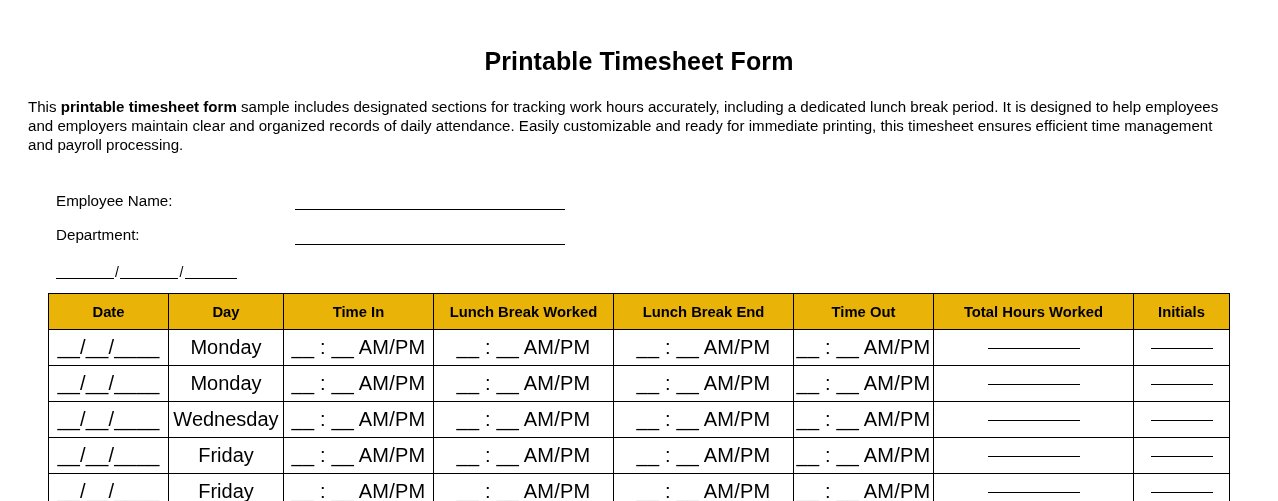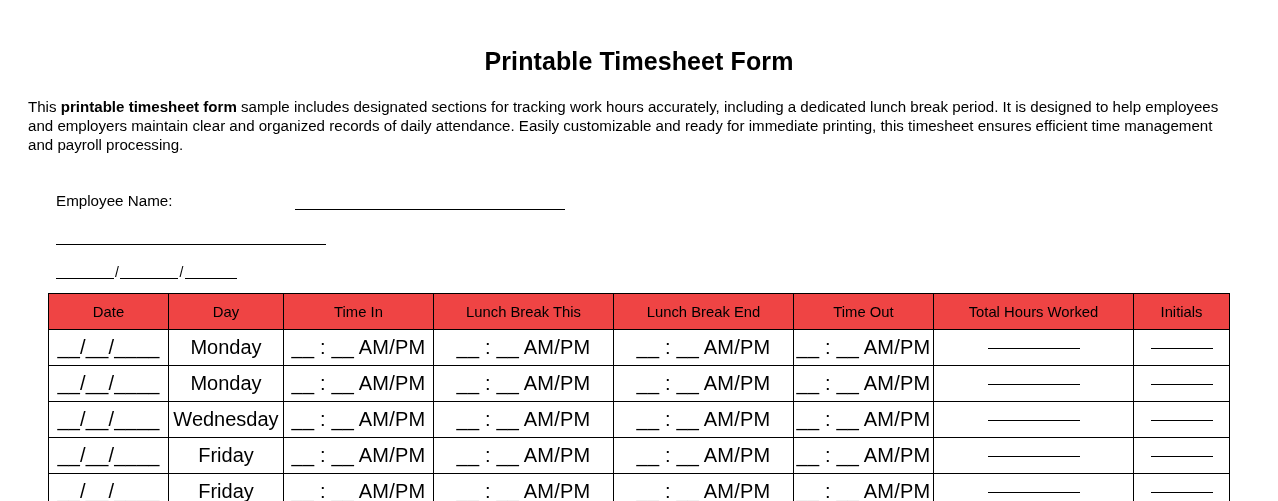--- a/index.html
+++ b/index.html
@@ -96,22 +96,22 @@
   table.timesheet th,
   table.timesheet td {
     border: 1.1px solid #000000;
     text-align: center;
     vertical-align: middle;
     font-size: 20px;
     padding: 0;
   }
   table.timesheet th {
     height: 35px;
-    font-weight: normal;
-    background: #ef4444;
+    font-weight: bold;
+    background: #eab308;
     font-size: 14.8px;
   }
   table.timesheet td {
     height: 35px;
     font-weight: normal;
   }
   
   col.c-date    { width: 120px; }
   col.c-day     { width: 115px; }
   col.c-timein  { width: 150px; }
@@ -150,20 +150,21 @@
   <p class="intro"><span>This </span><b>printable timesheet form</b><span> sample includes designated sections for tracking work hours accurately, including a dedicated lunch break period. It is designed to help employees and employers maintain clear and organized records of daily attendance. Easily customizable and ready for immediate printing, this timesheet ensures efficient time management and payroll processing.</span></p>
 
   <div class="meta">
 
     <div class="meta-row">
       <span class="meta-label">Employee Name:</span>
       <span class="blank-line blank-270"></span>
     </div>
 
     <div class="meta-row">
+      <span class="meta-label">Department:</span>
       <span class="blank-line blank-270"></span>
     </div>
 
     <div class="meta-row">
       <span class="date-blank">
         <span class="seg seg-a"></span>
         <span class="slash">/</span>
         <span class="seg seg-b"></span>
         <span class="slash">/</span>
         <span class="seg seg-c"></span>
@@ -182,21 +183,21 @@
         <col class="c-lbe">
           <col class="c-timeout">
           <col class="c-total">
           <col class="c-init">
       </colgroup>
       <thead>
         <tr>
           <th>Date</th>
           <th>Day</th>
           <th>Time In</th>
-          <th>Lunch Break This</th>
+          <th>Lunch Break Worked</th>
           <th>Lunch Break End</th>
           <th>Time Out</th>
           <th>Total Hours Worked</th>
           <th>Initials</th>
         </tr>
       </thead>
       <tbody>
         <tr>
           <td class="cell-date">__/__/____</td>
           <td>Monday</td>

